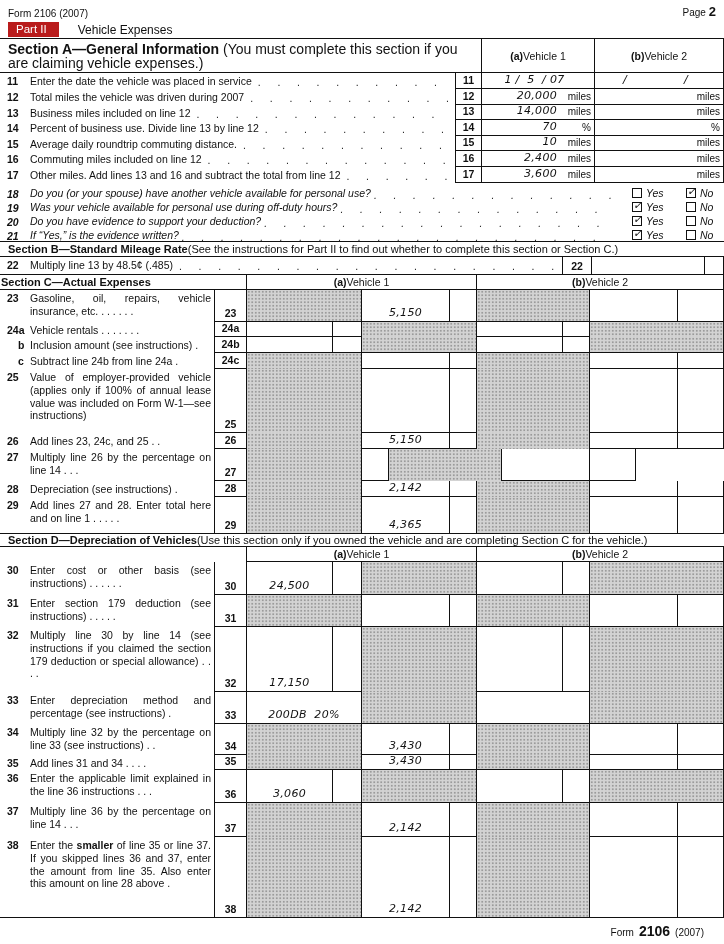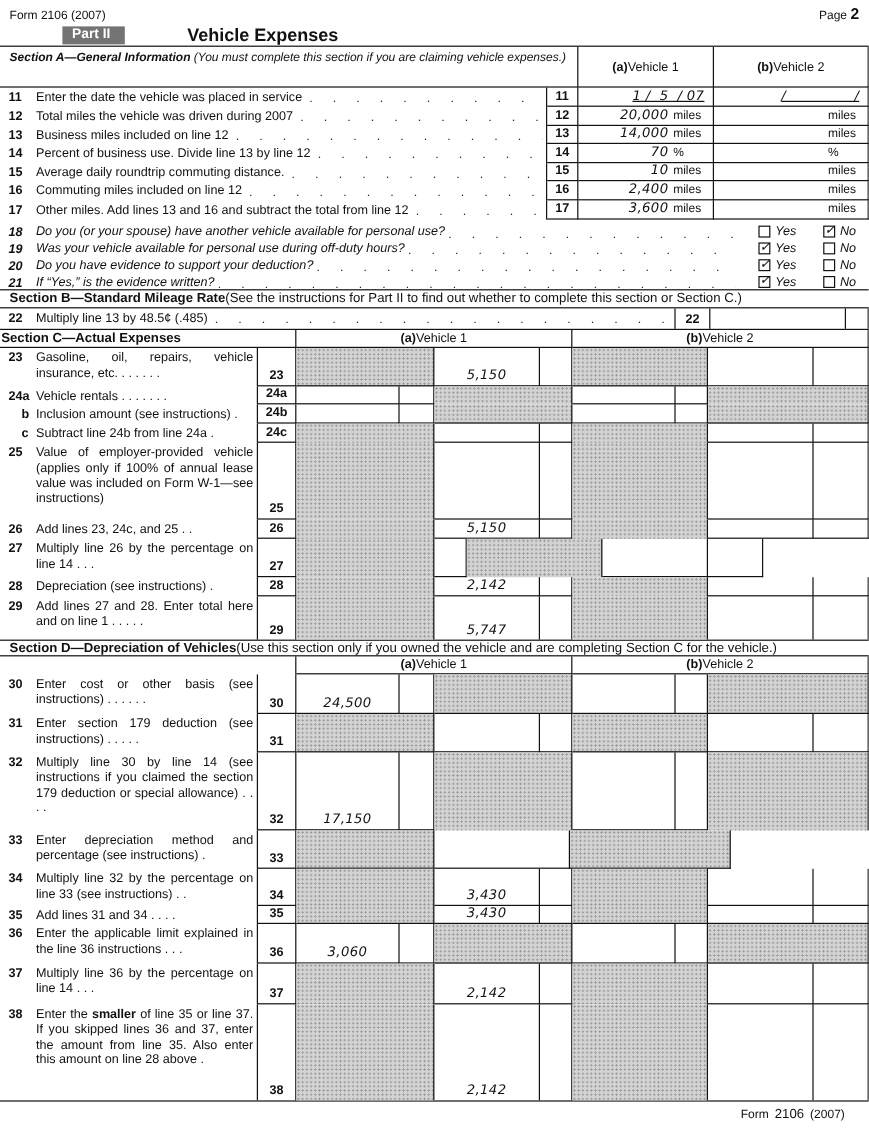--- a/index.html
+++ b/index.html
@@ -11,22 +11,22 @@
   }
   .b { font-weight: bold; }
   .small { font-size: 10px; }
 
   
   .top-strip { height: 21px; display:flex; justify-content:space-between; align-items:flex-end; padding: 4px 8px 2px 8px; }
   .pg { font-size: 13px; }
 
   
   .part-bar { height: 17px; display:flex; align-items:center; padding-left:8px; }
-  .part-box { background:#737373; color:#fff; font-weight:bold; font-size:11.5px; padding: 1px 12px 2px 8px; margin-left: 44px; }
-  .part-title { font-weight:bold; font-size:15px; margin-left: 52px; }
+  .part-box { background:#b91c1c; color:#fff; font-weight:normal; font-size:11.5px; padding: 1px 12px 2px 8px; }
+  .part-title { font-weight:normal; font-size:12px; margin-left: 19px; }
 
   
   .row { display:flex; width: 724px; }
   .bt { border-top: 1px solid #111; }
   .bbot { border-bottom: 1px solid #111; }
   .cell { border-right: 1px solid #111; border-bottom: 1px solid #111; height: 100%; }
   .nb { border-bottom: none !important; }
   .desc { display:flex; align-items:flex-start; overflow:hidden; }
   .mno { width: 30px; padding: 2px 0 0 7px; font-weight: bold; flex-shrink: 0; }
   .mno.sub { padding-left: 18px; }
@@ -36,31 +36,31 @@
   .amt { display:flex; align-items:flex-end; justify-content:center; padding-bottom: 2px; }
   .val { font-family: "DejaVu Sans", sans-serif; font-style: italic; font-size: 11px; letter-spacing: 0.3px; white-space: pre; }
   .gray {
     background-color: #d3d3d3;
     background-image: radial-gradient(circle, #9b9b9b 0.8px, transparent 0.9px);
     background-size: 3.5px 3.5px;
   }
   .vh { display:flex; align-items:center; justify-content:center; font-size: 10.5px; }
 
   
-  .sa-h-left { width: 482px; padding: 3px 6px 0 8px; line-height: 14px; font-size: 10px; font-style: italic; }
+  .sa-h-left { width: 482px; padding: 3px 6px 0 8px; line-height: 14px; font-size: 14px; }
   .sa-v1h { width: 113px; }
   .sa-v2h { width: 129px; }
   .sa-desc { width: 456px; }
   .sa-bno  { width: 26px; }
   .sa-v1 { width: 113px; }
   .sa-v2 { width: 129px; }
   .unitcell { display:flex; align-items:flex-end; justify-content:flex-end; padding: 0 3px 2px 0; }
-  .unit { width: 30px; text-align: left; font-size: 10px; flex-shrink:0; }
+  .unit { width: 30px; text-align: right; font-size: 10px; flex-shrink:0; }
   .unitcell .val { margin-right: 4px; }
-  .center { justify-content: flex-end; text-decoration: underline; }
+  .center { justify-content: center; }
 
   
   .qwrap { padding-top: 3px; font-style: italic; }
   .qrow { height: 14px; display:flex; align-items:center; width:724px; }
   .cb { width: 10px; height: 10px; border: 1px solid #111; margin: 0 4px 0 16px; position: relative; flex-shrink:0; }
   .cb .mark { position:absolute; top:-4px; left:0px; font-size: 11px; font-weight:normal; }
   .cblabel { width: 24px; }
 
   
   .sec-head { display:flex; align-items:center; padding-left: 8px; font-size: 11px; line-height: 12px; }
@@ -82,21 +82,21 @@
   .a-g2 { width: 113px; } .a-amt2 { width: 88px; } .a-c2 { width: 46px; }
   
   .b-amt { width: 86px; } .b-c1 { width: 29px; } .b-g1 { width: 115px; }
   .b-amt2 { width: 86px; } .b-c2 { width: 27px; } .b-g2 { width: 134px; }
   
   .c-amt { width: 115px; } .c-g1 { width: 115px; }
   .c-amt2 { width: 113px; } .c-g2 { width: 134px; }
 
   
   .footer { display:flex; justify-content:flex-end; align-items:baseline; padding: 5px 20px 0 0; gap: 5px; }
-  .footer-num { font-weight: normal; font-size: 11px; }
+  .footer-num { font-weight: bold; font-size: 14px; }
 </style>
 </head>
 <body>
 
 <div class="page">
 
   <div class="top-strip">
     <span class="small">Form 2106 (2007)</span>
     <span><span class="small">Page</span> <span class="b pg">2</span></span>
   </div>
@@ -458,21 +458,21 @@
   </div>
 
   <div class="row" style="height:36px">
     <div class="cell w-desc desc nb">
         <span class="mno">29</span>
         <span class="dtext">Add lines 27 and 28. Enter total here and on line 1 . . . . .</span>
       </div>
     <div class="cell w-bno bno nb">29</div>
     <div class="cell a-g1 gray nb"></div>
     <div class="cell a-amt amt nb">
-        <span class="val">5,747</span>
+        <span class="val">4,365</span>
       </div>
     <div class="cell a-c1 nb"></div>
     <div class="cell a-g2 gray nb"></div>
     <div class="cell a-amt2 amt nb">
         <span class="val"></span>
       </div>
     <div class="cell a-c2 nb"></div>
   </div>
 
   <div class="sec-head bt bbot" style="height:14px">
@@ -545,20 +545,23 @@
     <div class="cell b-c2"></div>
     <div class="cell b-g2 gray nb"></div>
   </div>
 
   <div class="row" style="height:32px">
     <div class="cell w-desc desc nb">
         <span class="mno">33</span>
         <span class="dtext">Enter depreciation method and percentage (see instructions) .</span>
       </div>
     <div class="cell w-bno bno">33</div>
+    <div class="cell c-amt amt">
+        <span class="val">200DB  20%</span>
+      </div>
     <div class="cell c-g1 gray"></div>
     <div class="cell c-amt2 amt">
         <span class="val"></span>
       </div>
     <div class="cell c-g2 gray"></div>
   </div>
 
   <div class="row" style="height:31px">
     <div class="cell w-desc desc nb">
         <span class="mno">34</span>

